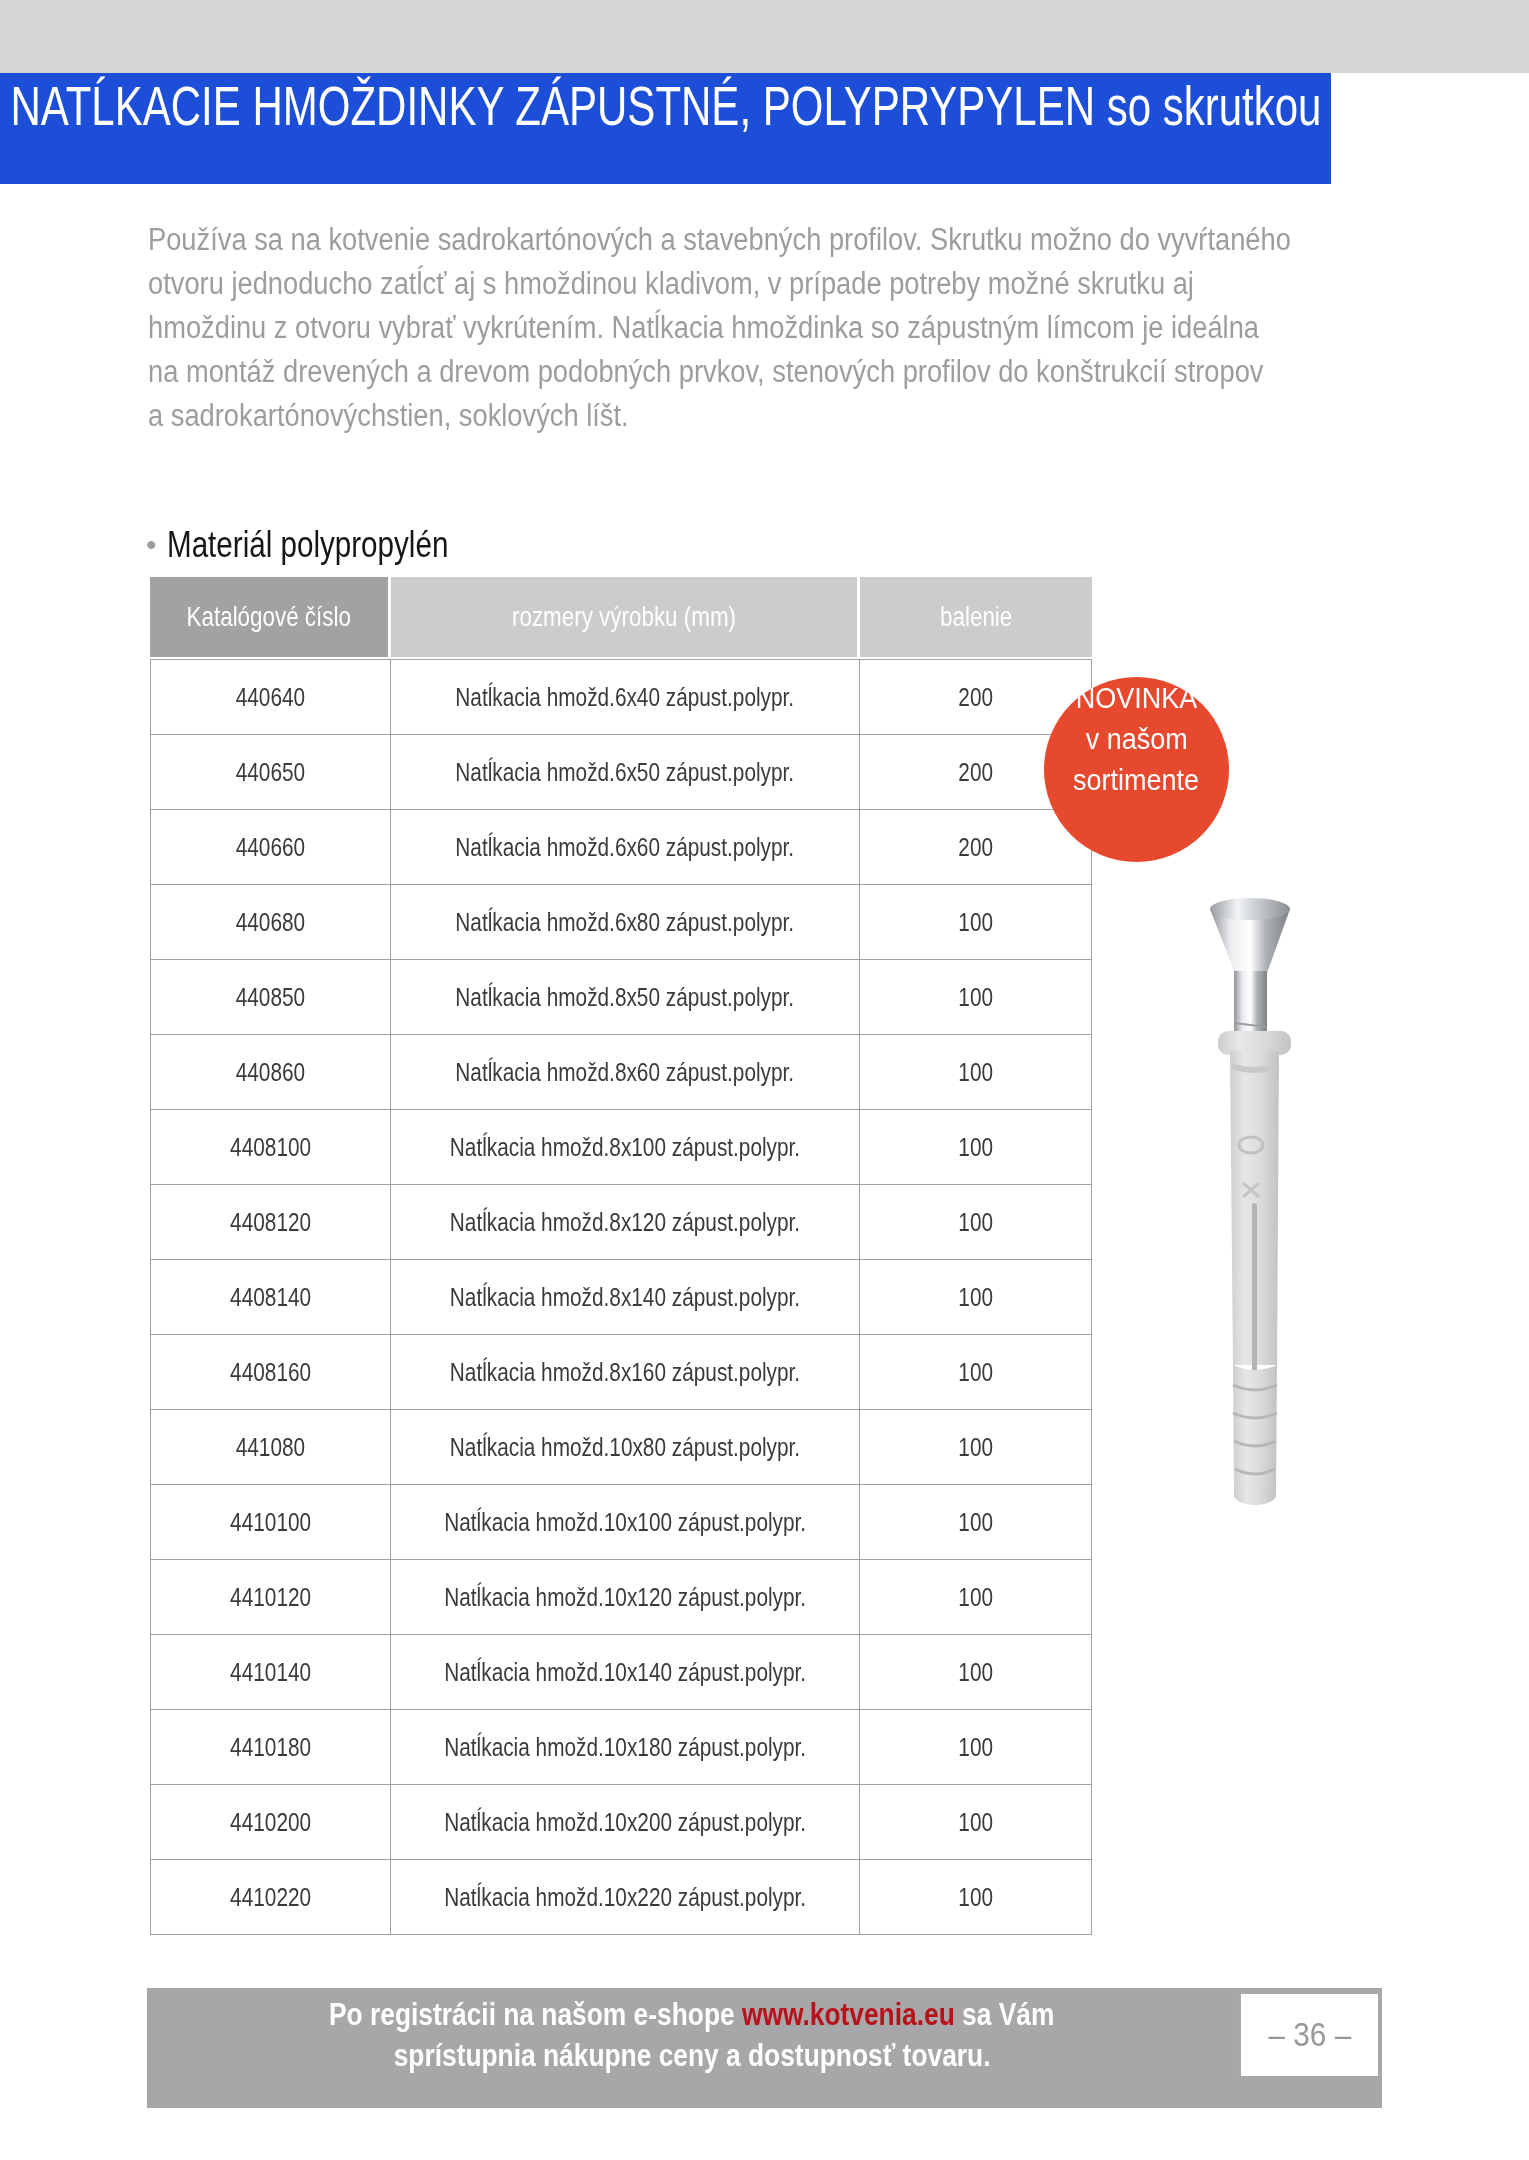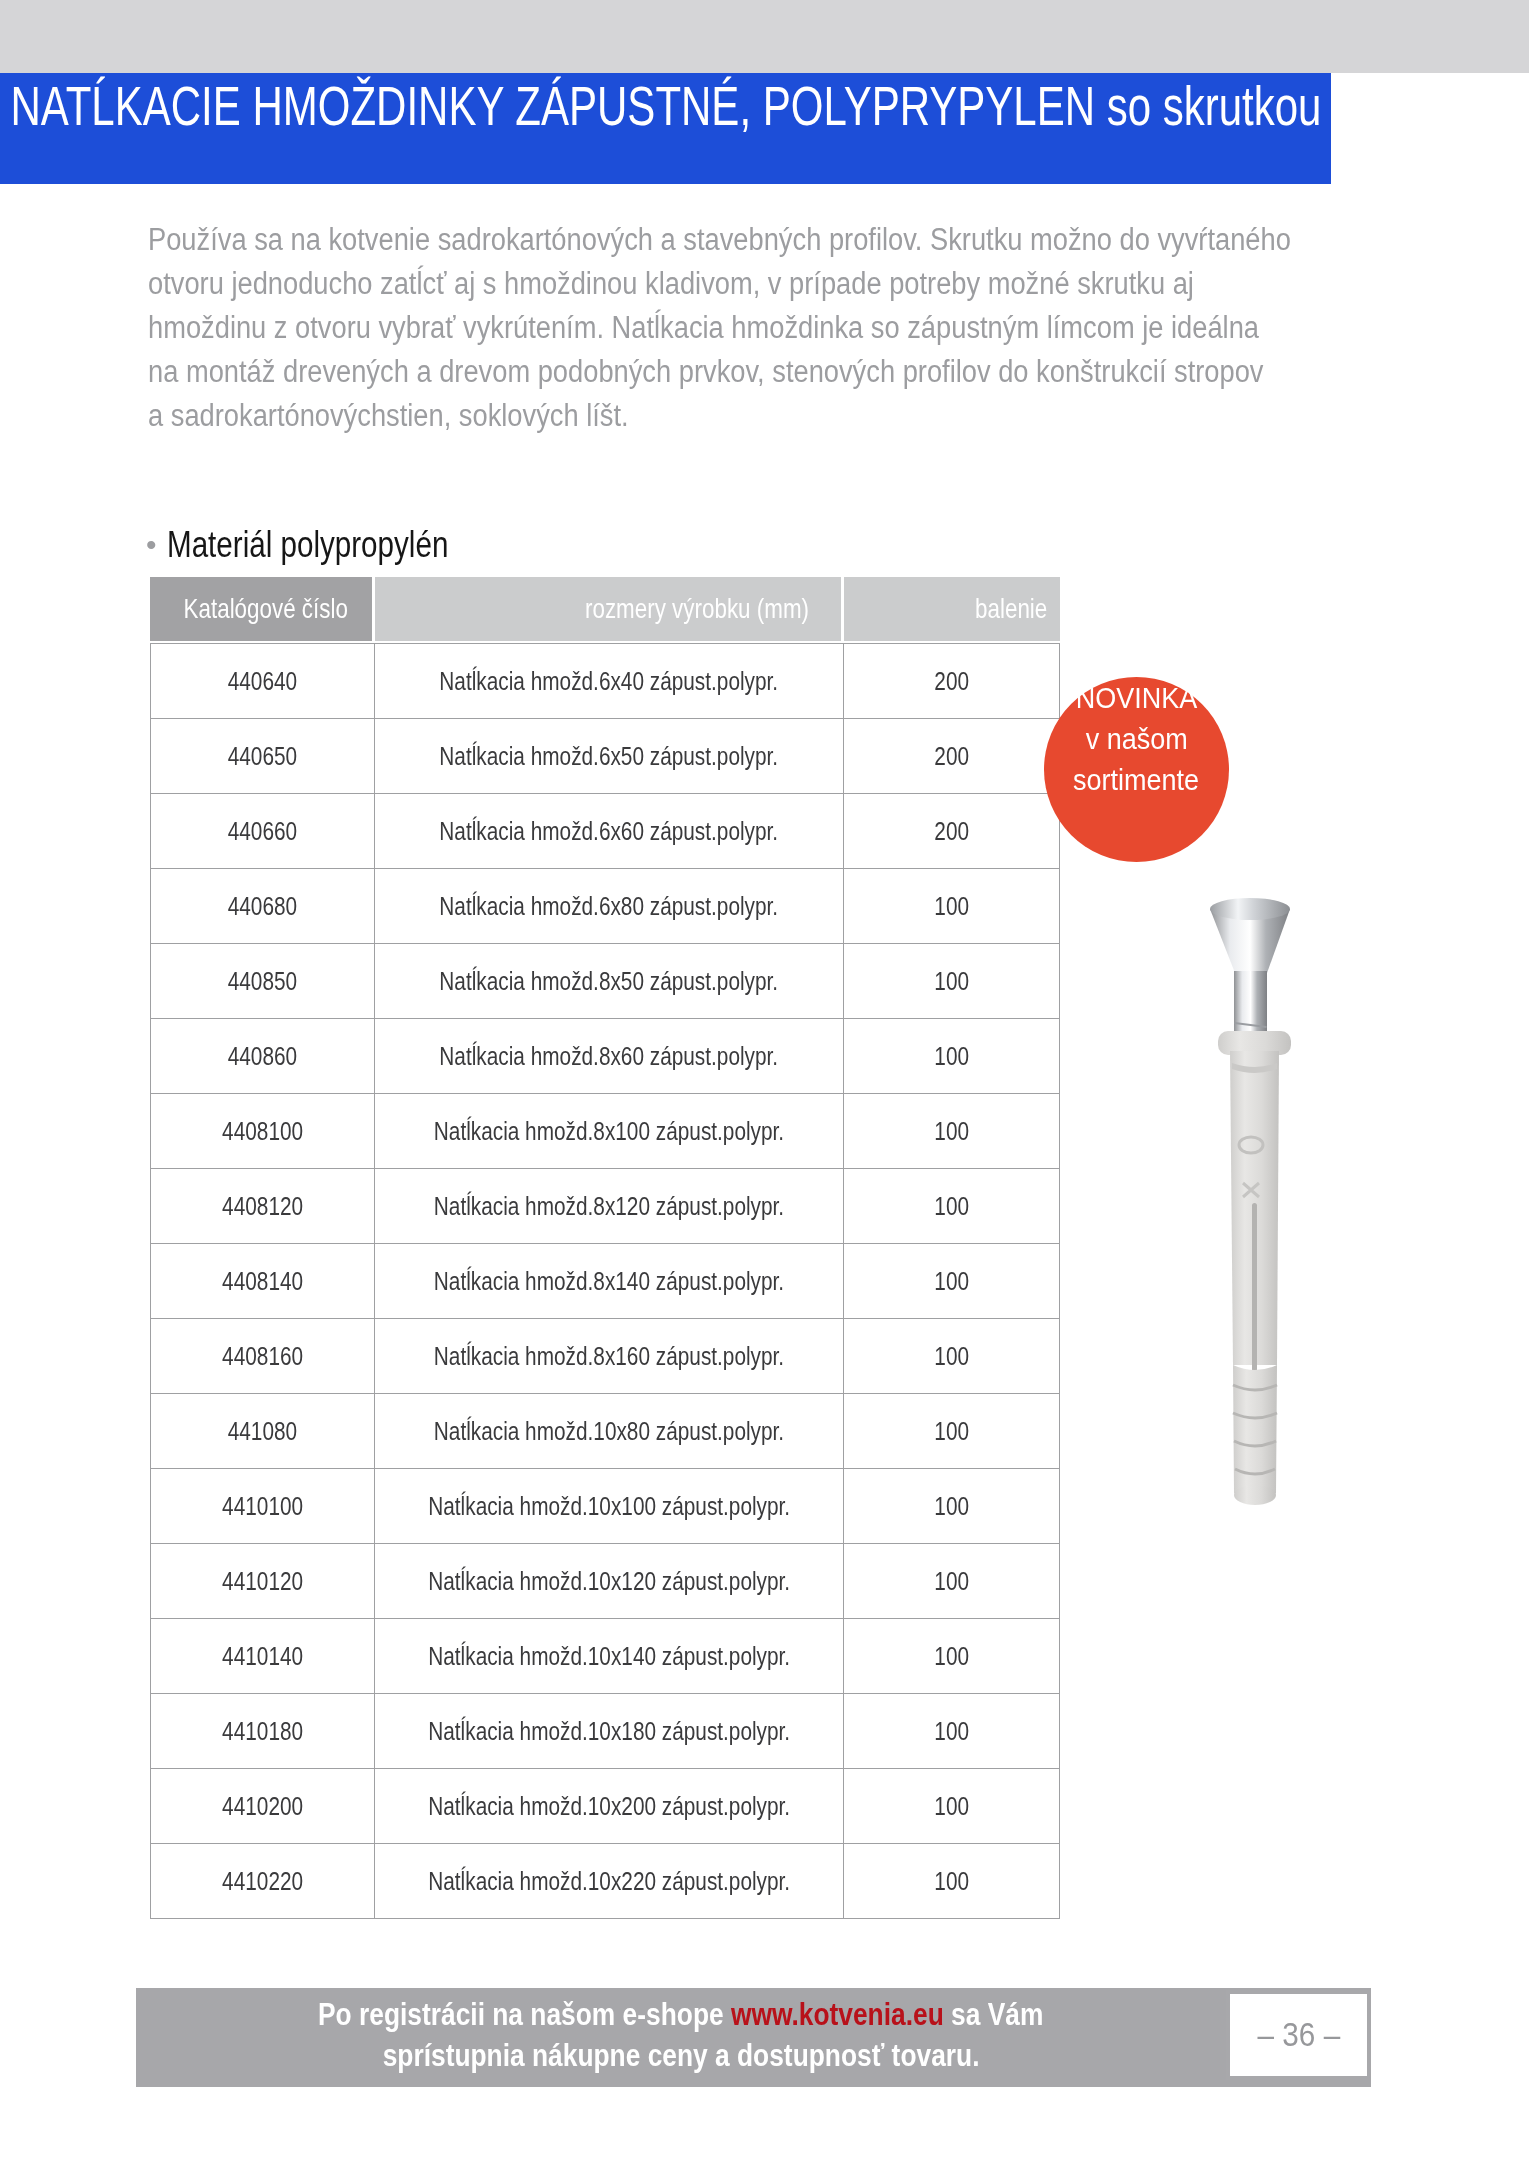--- a/index.html
+++ b/index.html
@@ -26,21 +26,21 @@
 
   .intro{position:absolute;left:148px;top:218px;width:1300px;color:#9c9da0;}
   .intro .line{font-size:31px;line-height:44px;font-weight:400;}
 
   .section-heading{position:absolute;left:146px;top:523px;display:flex;align-items:center;color:#161616;}
   .section-heading .bullet{color:#9c9da0;font-size:30px;margin-right:10px;line-height:44px;}
   .section-heading .ht{font-size:37px;font-weight:400;transform:scaleX(.8);transform-origin:left center;white-space:nowrap;}
 
   .catalog{position:absolute;left:150px;top:577px;border-collapse:separate;border-spacing:0;}
   .catalog th{
-    height:56px;padding:4px;font-weight:400;color:#ffffff;font-size:28px;vertical-align:middle;text-align:right;
+    height:56px;padding:12px;font-weight:400;color:#ffffff;font-size:28px;vertical-align:middle;text-align:center;
   }
   .catalog th.c1{width:214px;background:#a2a2a4;border-right:3px solid #ffffff;border-bottom:2px solid #ffffff;}
   .catalog th.c2{width:391px;background:#cbcccе;background:#cbcccd;border-right:3px solid #ffffff;border-bottom:2px solid #ffffff;}
   .catalog th.c3{width:208px;background:#cbcccd;border-bottom:2px solid #ffffff;}
   .catalog td{
     height:58px;padding:8px;text-align:center;vertical-align:middle;
     color:#3a3a3c;font-size:26px;background:#ffffff;
     border-bottom:1px solid #9fa0a2;border-right:1px solid #9fa0a2;
   }
   .catalog td:first-child{border-left:1px solid #9fa0a2;}
@@ -48,21 +48,21 @@
 
   .badge{
     position:absolute;left:1044px;top:677px;width:185px;height:185px;border-radius:50%;
     display:flex;flex-direction:column;align-items:center;justify-content:flex-start;
     color:#ffffff;text-align:center;
   }
   .badge .bl{font-size:30px;line-height:41px;transform:scaleX(.9);transform-origin:center;white-space:nowrap;}
 
   .product{position:absolute;left:1185px;top:893px;width:135px;height:628px;}
 
-  .footer-bar{position:absolute;left:136px;top:1988px;width:1235px;height:99px;background:#a7a7aa;}
+  .footer-bar{position:absolute;left:147px;top:1988px;width:1235px;height:120px;background:#a7a7aa;}
   .footer-text{
     position:absolute;left:0;top:0;width:1090px;height:93px;
     display:flex;flex-direction:column;align-items:center;justify-content:center;
     color:#ffffff;font-weight:700;font-size:31px;line-height:41px;text-align:center;
   }
   .footer-text .fl{transform:scaleX(.85);transform-origin:center;white-space:nowrap;}
   .page-box{
     position:absolute;left:1090px;top:2px;width:145px;height:90px;box-sizing:border-box;
     background:#ffffff;border:4px solid #a8a8ab;
     display:flex;align-items:center;justify-content:center;

